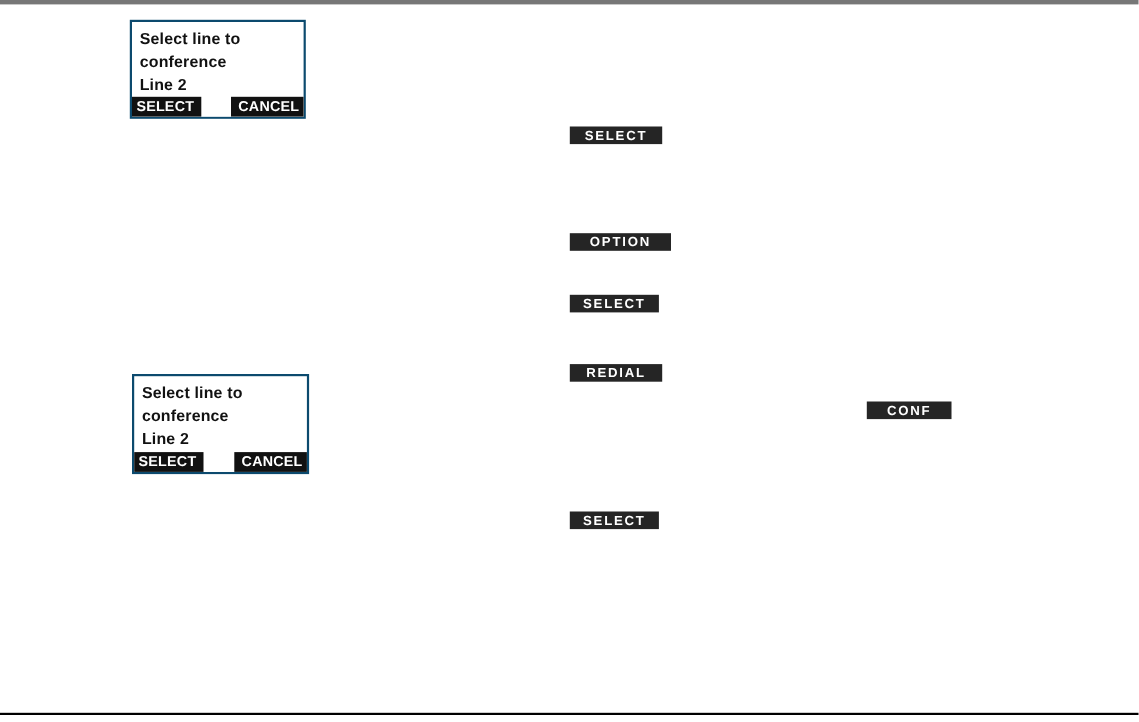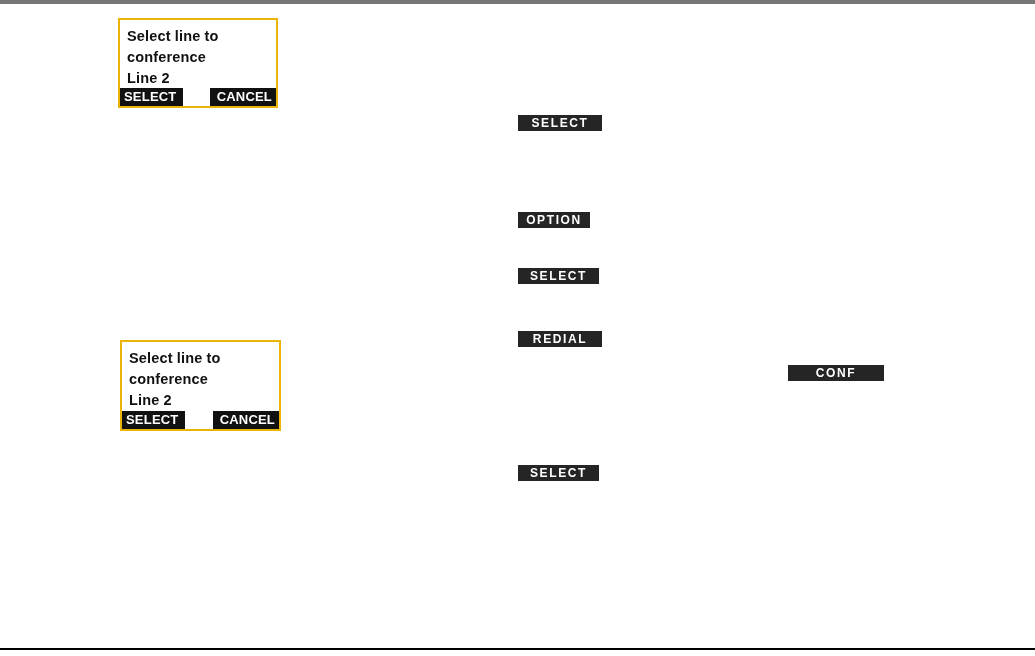--- a/index.html
+++ b/index.html
@@ -32,21 +32,21 @@
     top: 648px;
     width: 1035px;
     height: 2px;
     background: #000000;
   }
 
   
   .lcd {
     position: absolute;
     box-sizing: border-box;
-    border: 2px solid #eab308;
+    border: 2px solid #0c4a6e;
     background: #ffffff;
   }
   .lcd-lines {
     padding: 6px 0 2px 7px;
   }
   .lcd-line {
     font-size: 14.5px;
     font-weight: bold;
     color: #111111;
     line-height: 21px;
@@ -115,23 +115,23 @@
     <div class="lcd-line">Line 2</div>
   </div>
   <div class="lcd-softkeys">
     <span class="lcd-softkey left">SELECT</span>
     <span class="lcd-softkey right">CANCEL</span>
   </div>
 </div>
 
 <div class="softkey-pill" style="left:518px; top:115px; width:84px;">SELECT</div>
 
-<div class="softkey-pill" style="left:518px; top:212px; width:72px;">OPTION</div>
+<div class="softkey-pill" style="left:518px; top:212px; width:92px;">OPTION</div>
 
 <div class="softkey-pill" style="left:518px; top:268px; width:81px;">SELECT</div>
 
 <div class="softkey-pill" style="left:518px; top:331px; width:84px;">REDIAL</div>
 
-<div class="softkey-pill" style="left:788px; top:365px; width:96px;">CONF</div>
+<div class="softkey-pill" style="left:788px; top:365px; width:77px;">CONF</div>
 
 <div class="softkey-pill" style="left:518px; top:465px; width:81px;">SELECT</div>
 
 <div class="bottom-rule"></div>
 
 </body></html>

